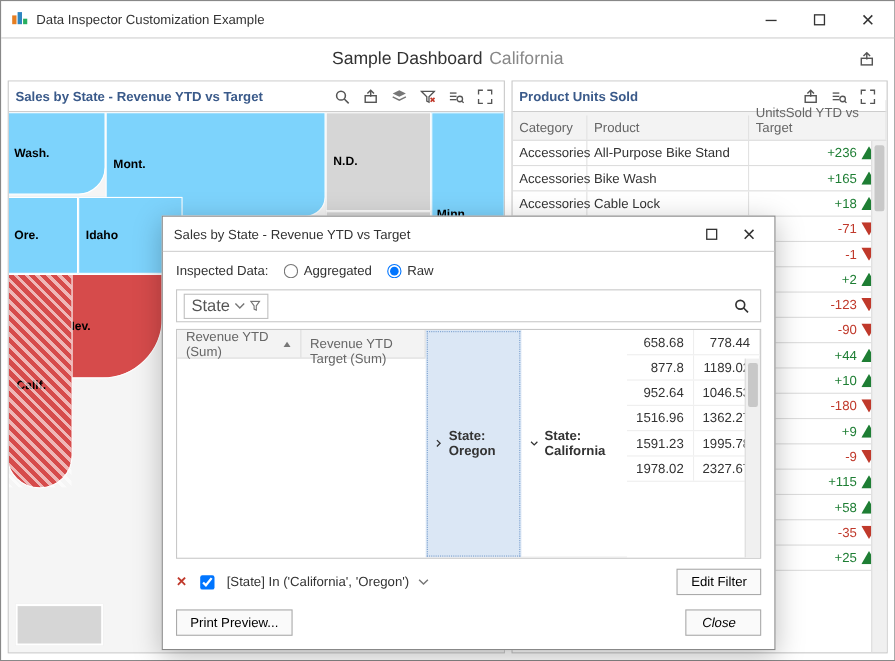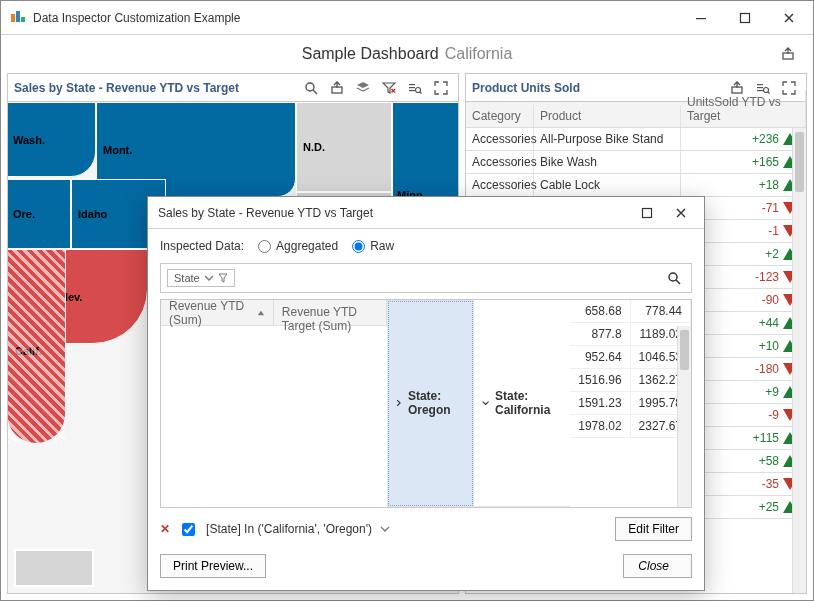--- a/index.html
+++ b/index.html
@@ -100,21 +100,21 @@
   .state {
     position: absolute;
     border: 1.5px solid #fff;
     display: flex;
     align-items: center;
     padding-left: 6px;
     font-size: 11px;
     font-weight: 700;
     color: #000;
   }
-  .st-green { background: #0369a1; }
+  .st-green { background: #7dd3fc; }
   .st-red { background: #d64b4b; }
   .st-gray { background: #d6d6d6; }
   .state.hatch::after {
     content: '';
     position: absolute;
     inset: 0;
     background: repeating-linear-gradient(45deg, rgba(255,255,255,0.6) 0 3px, transparent 3px 7px);
     pointer-events: none;
   }
   .minimap {
@@ -188,21 +188,21 @@
   .filter-bar {
     margin: 0 12px 6px 12px;
     border: 1px solid #c8c8c8;
     height: 30px;
     display: flex; align-items: center;
     padding: 0 6px;
   }
   .filter-chip {
     border: 1px solid #c0c0c0;
     padding: 2px 6px;
-    font-size: 11px;
+    font-size: 15px;
     color: #555;
     display: inline-flex; align-items: center; gap: 4px;
   }
   .filter-bar .spacer { flex: 1; }
   .insp-grid {
     margin: 0 12px;
     border: 1px solid #c8c8c8;
     flex: 1;
     display: flex; 
     overflow: hidden;

